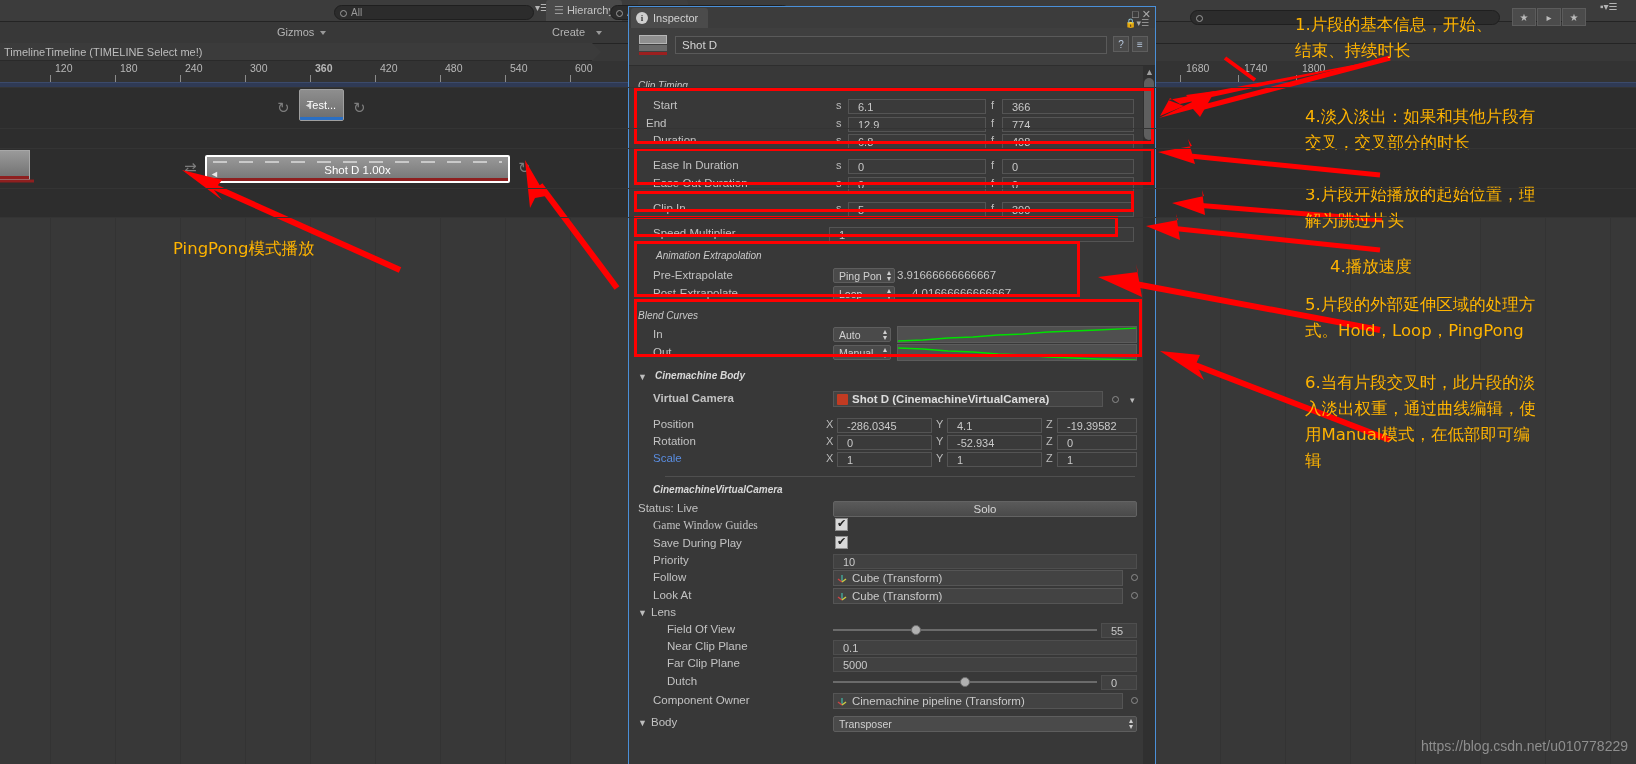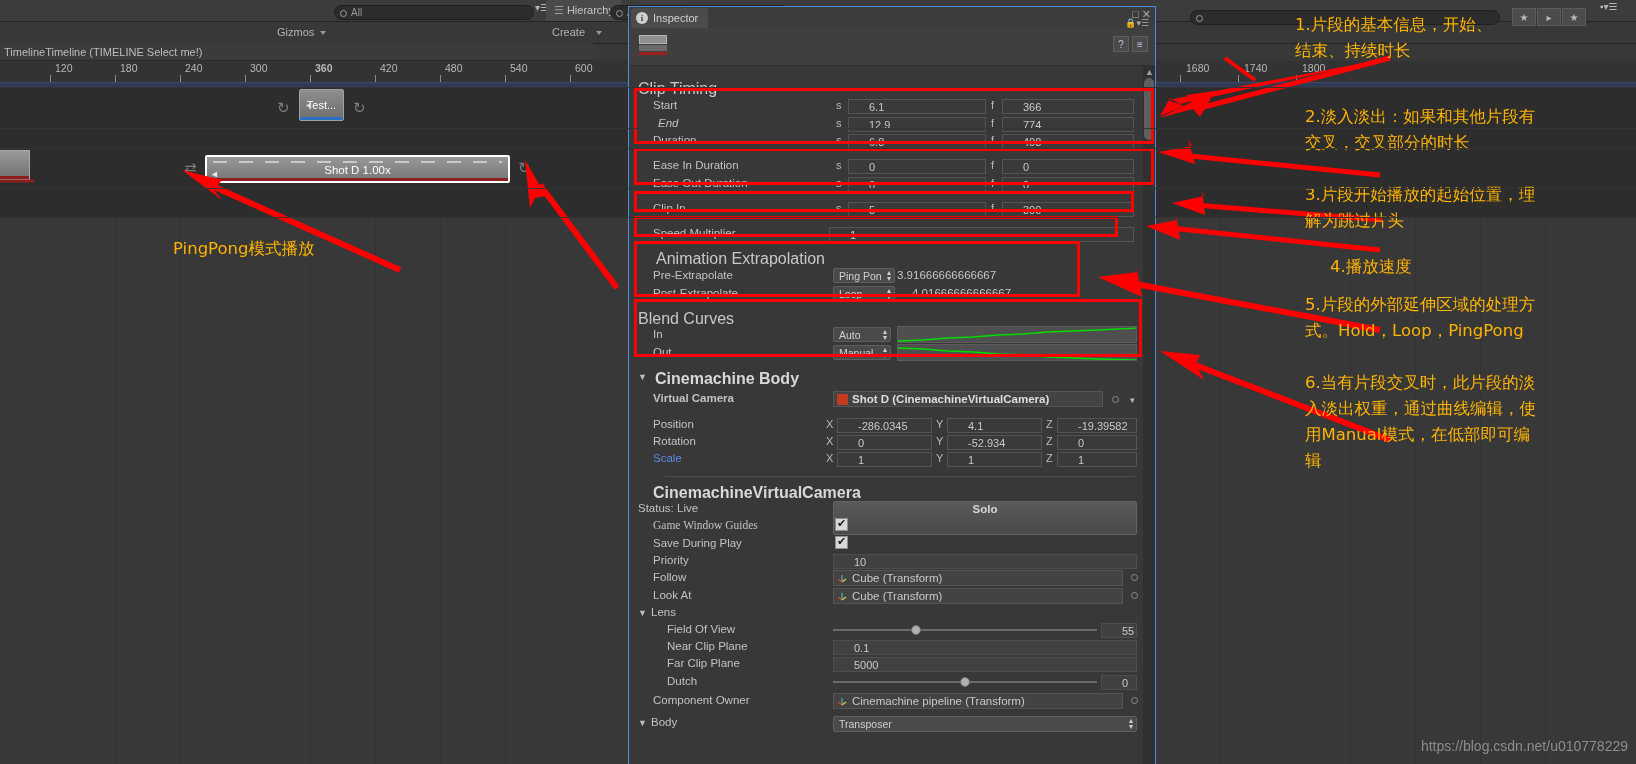--- a/index.html
+++ b/index.html
@@ -166,32 +166,32 @@
   }
   .scrollbar .thumb {
     position: absolute; left: 1px; top: 12px; width: 10px; height: 62px;
     background: #5f5f5f; border-radius: 5px;
   }
   .scroll-arrow {
     position: absolute; right: 1px; top: 60px; color: #a0a0a0; font-size: 9px;
   }
 
   .sec-title {
-    position: absolute; color: #c8c8c8; font-size: 16px;
+    position: absolute; color: #c8c8c8; font-size: 10px; font-style: italic;
   }
   .sec-title.bold { font-weight: bold; color: #d8d8d8; }
   .row-label {
     position: absolute; color: #c2c2c2; font-size: 11.5px; white-space: nowrap;
   }
   .row-label.bold { font-weight: bold; }
   .row-label.blue { color: #5a8de0; }
   .field {
     position: absolute; height: 15px; background: #3a3a3a;
     border: 1px solid #545454; color: #c9c9c9; font-size: 11px;
-    line-height: 14px; padding-left: 20px; white-space: nowrap; overflow: hidden;
+    line-height: 14px; padding-left: 9px; white-space: nowrap; overflow: hidden;
   }
   .field.flat { background: #414141; border-color: #4e4e4e; }
   .unit {
     position: absolute; color: #bbbbbb; font-size: 11px;
   }
   .dropdown {
     position: absolute; height: 15px; background: #4a4a4a;
     border: 1px solid #5e5e5e; border-radius: 2px;
     color: #d0d0d0; font-size: 10.5px; line-height: 14px;
     padding-left: 5px; white-space: nowrap; overflow: hidden;
@@ -213,24 +213,24 @@
   .obj-dot { position: absolute; width: 7px; height: 7px; border-radius: 50%;
     border: 1px solid #8c8c8c; }
   .foldout {
     position: absolute; color: #bdbdbd; font-size: 9px;
   }
   .curve-box {
     position: absolute; height: 17px; background: #4f4f4f; border: 1px solid #5c5c5c;
     overflow: hidden;
   }
   .btn-solo {
-    position: absolute; height: 34px;
+    position: absolute; height: 16px;
     background: linear-gradient(#5a5a5a,#4a4a4a); border: 1px solid #636363;
     border-radius: 2px; color: #d6d6d6; font-size: 11.5px;
-    text-align: center; line-height: 15px; font-weight: bold;
+    text-align: center; line-height: 15px;
   }
   .checkbox {
     position: absolute; width: 13px; height: 13px;
     background: #d8d8d8; border: 1px solid #8f8f8f;
   }
   .checkbox::after {
     content: "\2714"; position: absolute; left: 1px; top: -2px;
     color: #222; font-size: 11px;
   }
   .slider-track {
@@ -438,35 +438,36 @@
       <div class="insp-winbtns">□ ✕</div>
       <div style="position:absolute;right:6px;top:11px;color:#aaa;font-size:9px;">🔒▾☰</div>
     </div>
 
     <div class="insp-head">
       <div class="clip-thumb">
         <div class="a"></div>
           <div class="b"></div>
           <div class="c"></div>
       </div>
+      <div class="name-field">Shot D</div>
       <div class="head-icon" style="left:484px;">?</div>
       <div class="head-icon" style="left:503px;">≡</div>
     </div>
 
     <div class="insp-body" id="insp-body">
 
       <div class="sec-title" style="left:9px; top:14px;">Clip Timing</div>
 
       <div class="row-label" style="left:24px; top:33px;">Start</div>
       <div class="unit" style="left:207px; top:33px;">s</div>
       <div class="field" style="left:219px; top:33px; width:138px;">6.1</div>
       <div class="unit" style="left:362px; top:33px;">f</div>
       <div class="field" style="left:373px; top:33px; width:132px;">366</div>
 
-      <div class="row-label" style="left:29px; top:51px;font-style:italic;">End</div>
+      <div class="row-label" style="left:17px; top:51px;">End</div>
       <div class="unit" style="left:207px; top:51px;">s</div>
       <div class="field" style="left:219px; top:51px; width:138px;">12.9</div>
       <div class="unit" style="left:362px; top:51px;">f</div>
       <div class="field" style="left:373px; top:51px; width:132px;">774</div>
 
       <div class="row-label" style="left:24px; top:68px;">Duration</div>
       <div class="unit" style="left:207px; top:68px;">s</div>
       <div class="field" style="left:219px; top:68px; width:138px;">6.8</div>
       <div class="unit" style="left:362px; top:68px;">f</div>
       <div class="field" style="left:373px; top:68px; width:132px;">408</div>
@@ -693,21 +694,21 @@
 
     <line x1="1255" y1="80" x2="1225" y2="58" stroke="#ff0000" stroke-width="4"></line>
 
     <line x1="0" y1="181" x2="34" y2="181" stroke="#8e1f1f" stroke-width="3"></line>
   </svg>
 
   <div class="anno" style="left:173px; top:236px;">PingPong模式播放</div>
 
   <div class="anno" style="left:1295px; top:12px; width:335px;">1.片段的基本信息，开始、
 结束、持续时长</div>
-  <div class="anno" style="left:1305px; top:104px; width:330px;">2.淡入淡出：如果和其他片段有
+  <div class="anno" style="left:1305px; top:104px; width:330px;">4.淡入淡出：如果和其他片段有
 交叉，交叉部分的时长</div>
   <div class="anno" style="left:1305px; top:182px; width:330px;">3.片段开始播放的起始位置，理
 解为跳过片头</div>
   <div class="anno" style="left:1330px; top:254px;">4.播放速度</div>
   <div class="anno" style="left:1305px; top:292px; width:340px;">5.片段的外部延伸区域的处理方
 式。Hold，Loop，PingPong</div>
   <div class="anno" style="left:1305px; top:370px; width:340px;">6.当有片段交叉时，此片段的淡
 入淡出权重，通过曲线编辑，使
 用Manual模式，在低部即可编
 辑</div>

